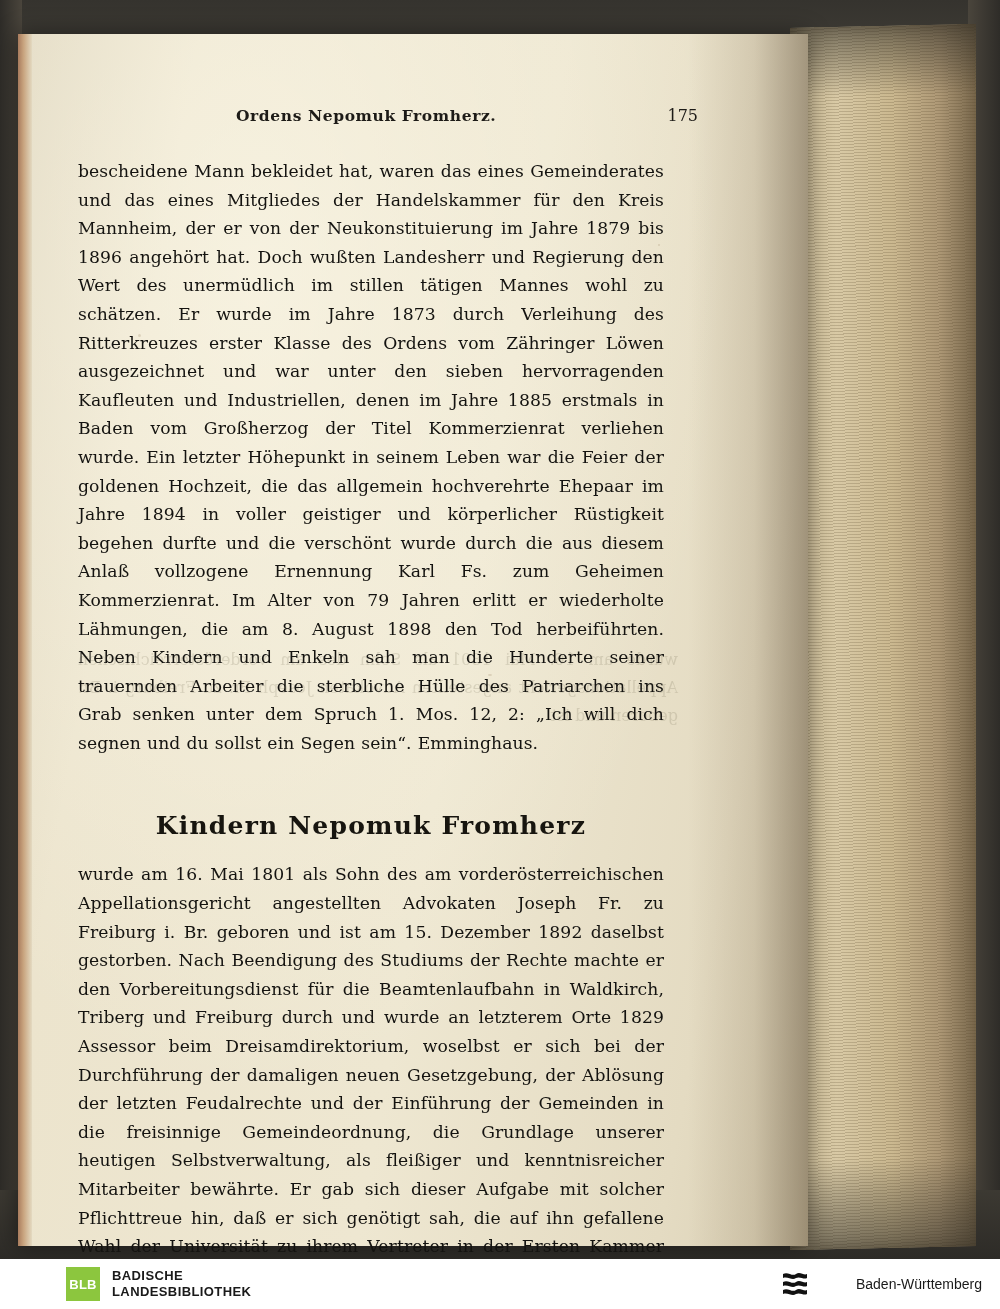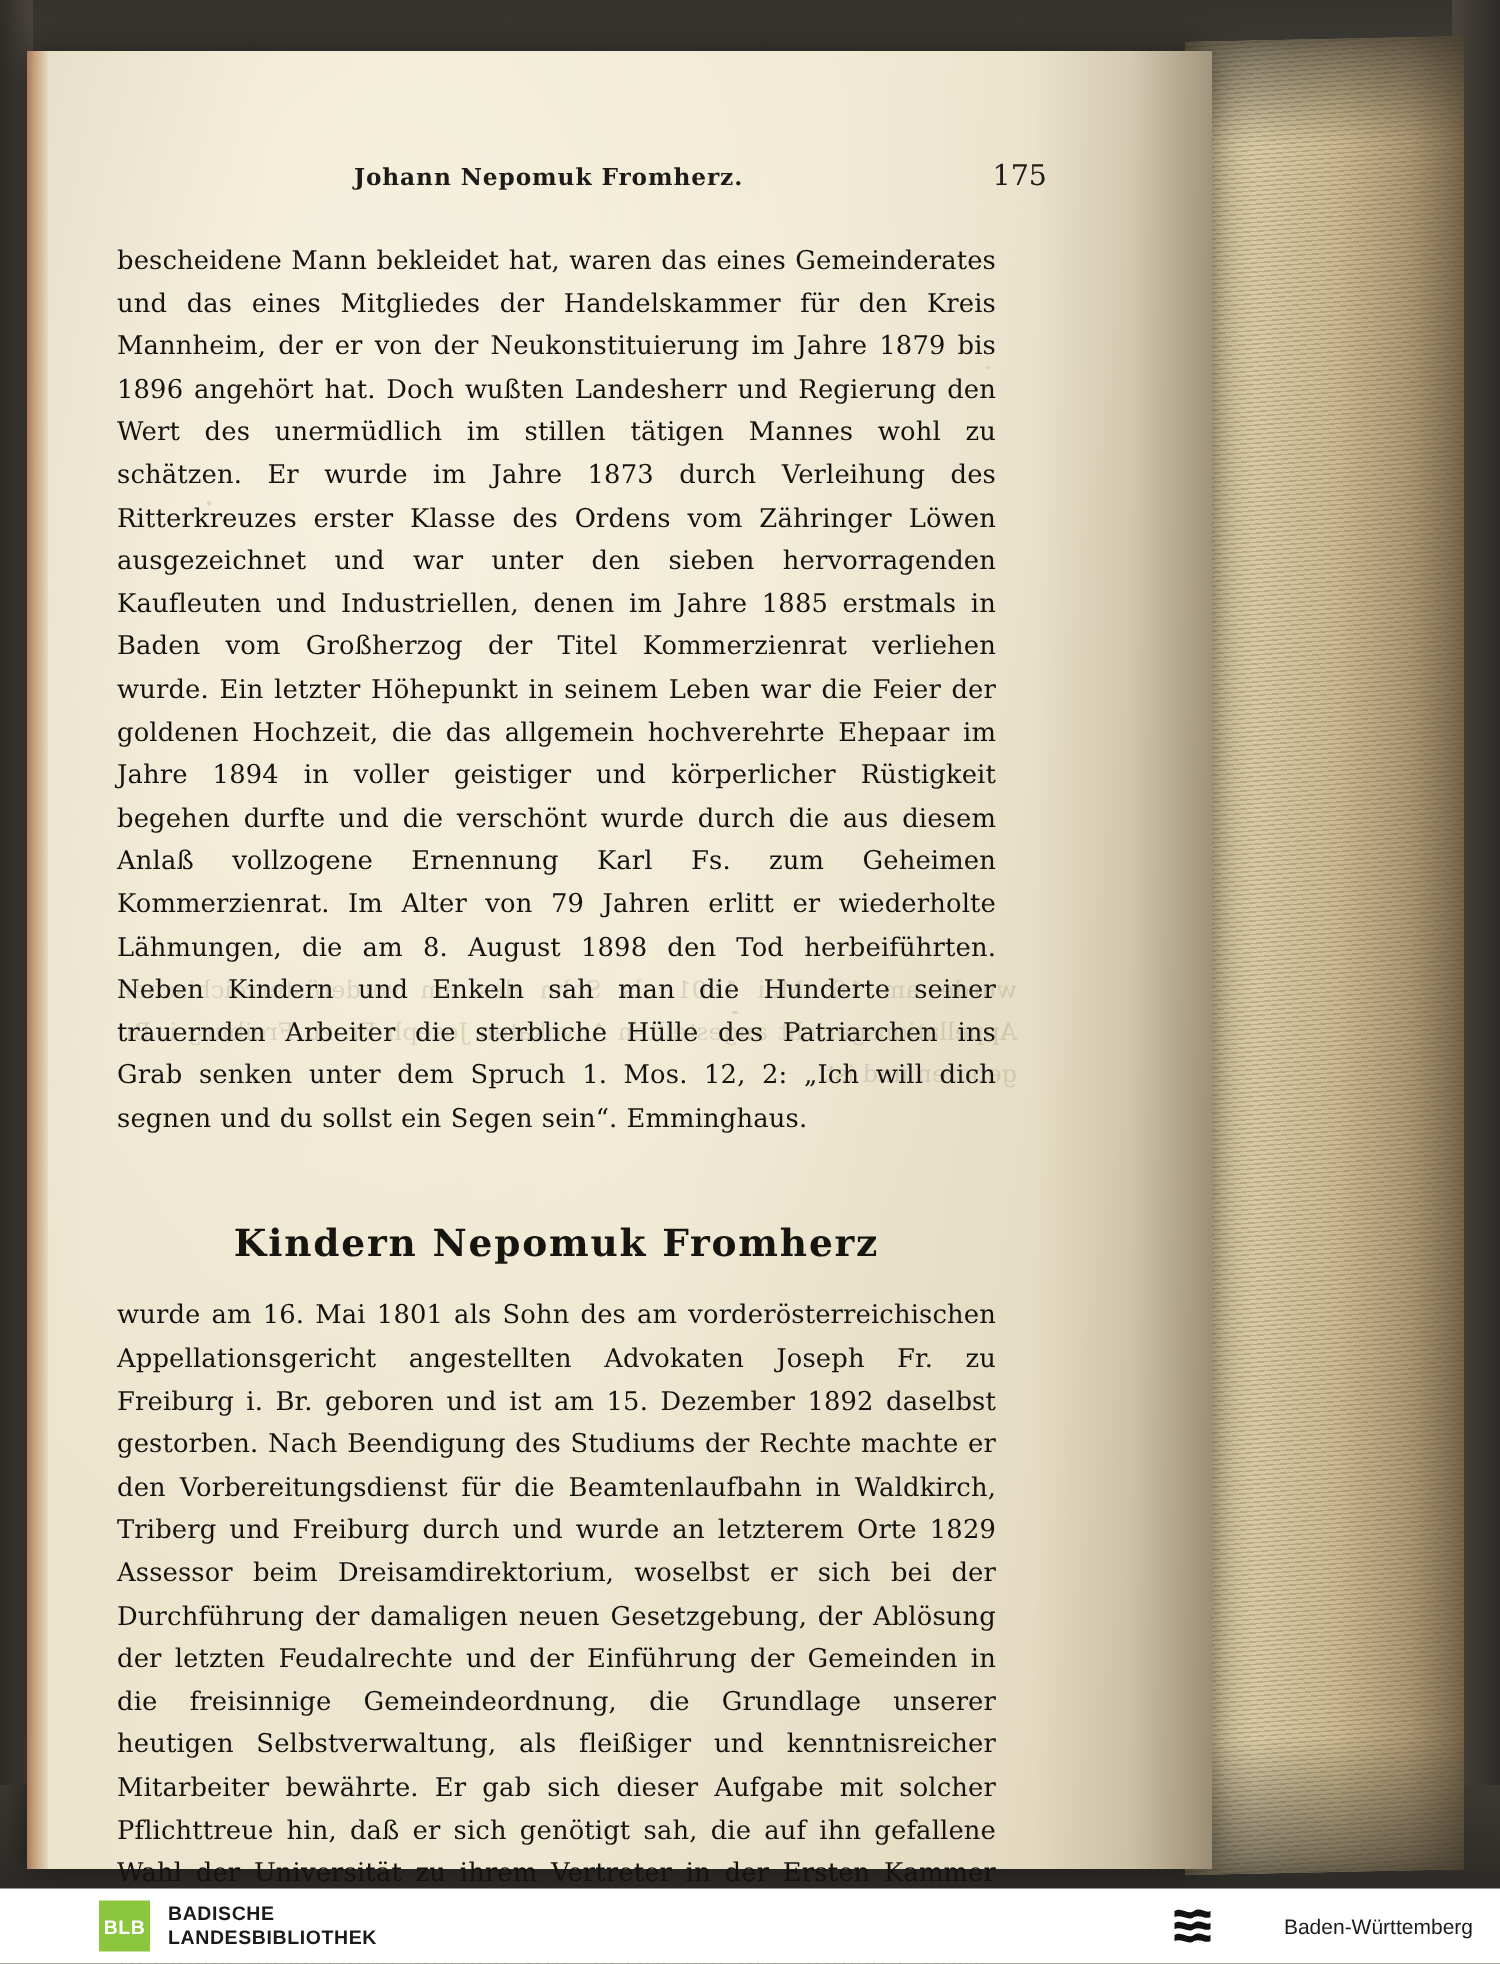--- a/index.html
+++ b/index.html
@@ -130,21 +130,21 @@
   .rh-title {
     font-family: "DejaVu Serif", serif;
     font-weight: bold;
     font-size: 15.5px;
     letter-spacing: 0.6px;
     color: #1d1b17;
     margin-left: 170px;
   }
   .rh-page {
     font-family: "DejaVu Serif", serif;
-    font-size: 19px;
+    font-size: 16px;
     color: #1d1b17;
     margin-right: -22px;
   }
 
   p.body {
     margin: 12px;
     font-family: "DejaVu Serif", serif;
     font-size: 17.2px;
     line-height: 28.6px;
     text-align: justify;
@@ -269,21 +269,21 @@
     </div>
 
     <div class="speckle" style="left:120px; top:300px; width:3px; height:3px;"></div>
     <div class="speckle" style="left:470px; top:640px; width:4px; height:2px;"></div>
     <div class="speckle" style="left:300px; top:1010px; width:3px; height:3px;"></div>
     <div class="speckle" style="left:640px; top:210px; width:2px; height:2px;"></div>
 
     <div class="content">
 
       <div class="running-head">
-        <span class="rh-title">Johann Nepomuk Fromherz.</span>
+        <span class="rh-title">Ordens Nepomuk Fromherz.</span>
         <span class="rh-page">175</span>
       </div>
 
       <p class="body">bescheidene Mann bekleidet hat, waren das eines Gemeinderates und das eines Mitgliedes der Handelskammer für den Kreis Mannheim, der er von der Neukonstituierung im Jahre 1879 bis 1896 angehört hat. Doch wußten Landesherr und Regierung den Wert des unermüdlich im stillen tätigen Mannes wohl zu schätzen. Er wurde im Jahre 1873 durch Verleihung des Ritterkreuzes erster Klasse des Ordens vom Zähringer Löwen ausgezeichnet und war unter den sieben hervorragenden Kaufleuten und Industriellen, denen im Jahre 1885 erstmals in Baden vom Großherzog der Titel Kommerzienrat verliehen wurde. Ein letzter Höhepunkt in seinem Leben war die Feier der goldenen Hochzeit, die das allgemein hochverehrte Ehepaar im Jahre 1894 in voller geistiger und körperlicher Rüstigkeit begehen durfte und die verschönt wurde durch die aus diesem Anlaß vollzogene Ernennung Karl Fs. zum Geheimen Kommerzienrat. Im Alter von 79 Jahren erlitt er wiederholte Lähmungen, die am 8. August 1898 den Tod herbeiführten. Neben Kindern und Enkeln sah man die Hunderte seiner trauernden Arbeiter die sterbliche Hülle des Patriarchen ins Grab senken unter dem Spruch 1. Mos. 12, 2: „Ich will dich segnen und du sollst ein Segen sein“.          Emminghaus.</p>
 
       <h2 class="section-title">Kindern Nepomuk Fromherz</h2>
 
       <p class="body">wurde am 16. Mai 1801 als Sohn des am vorderösterreichischen Appellationsgericht angestellten Advokaten Joseph Fr. zu Freiburg i. Br. geboren und ist am 15. Dezember 1892 daselbst gestorben. Nach Beendigung des Studiums der Rechte machte er den Vorbereitungsdienst für die Beamtenlaufbahn in Waldkirch, Triberg und Freiburg durch und wurde an letzterem Orte 1829 Assessor beim Dreisamdirektorium, woselbst er sich bei der Durchführung der damaligen neuen Gesetzgebung, der Ablösung der letzten Feudalrechte und der Einführung der Gemeinden in die freisinnige Gemeindeordnung, die Grundlage unserer heutigen Selbstverwaltung, als fleißiger und kenntnisreicher Mitarbeiter bewährte. Er gab sich dieser Aufgabe mit solcher Pflichttreue hin, daß er sich genötigt sah, die auf ihn gefallene Wahl der Universität zu ihrem Vertreter in der Ersten Kammer abzulehnen. Als im Frühjahre 1848 zu Konstanz die deutsche Republik ausgerufen worden war, berief ihn der Minister Bekk, mit dem er, gleicher politischer Gesinnung, von der gemeinsam durchlebten Burschenschaftszeit her befreundet war, an Stelle des dem Aufstand beigetretenen Regierungsdirektors Peter zum Vorstand der</p>
 
     </div>

